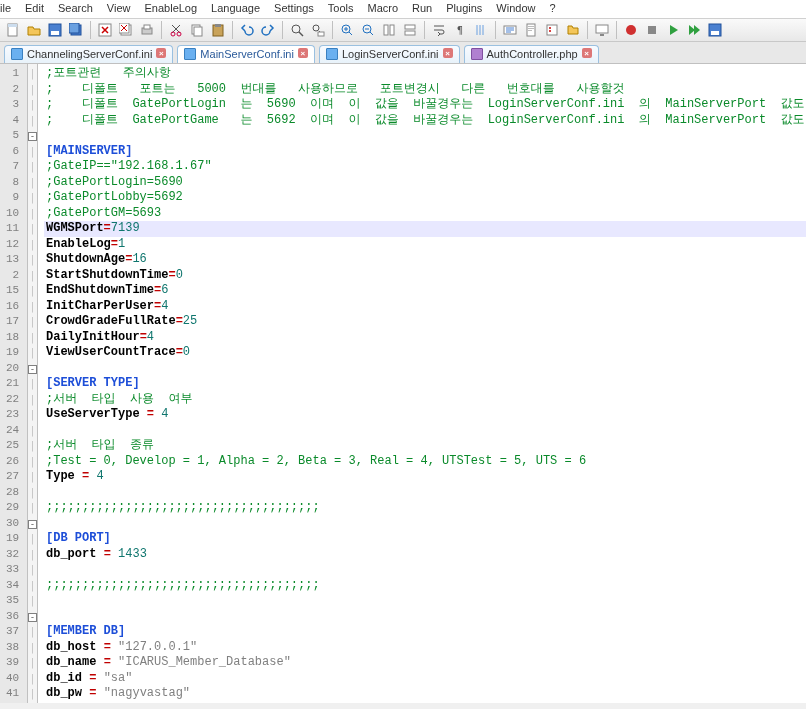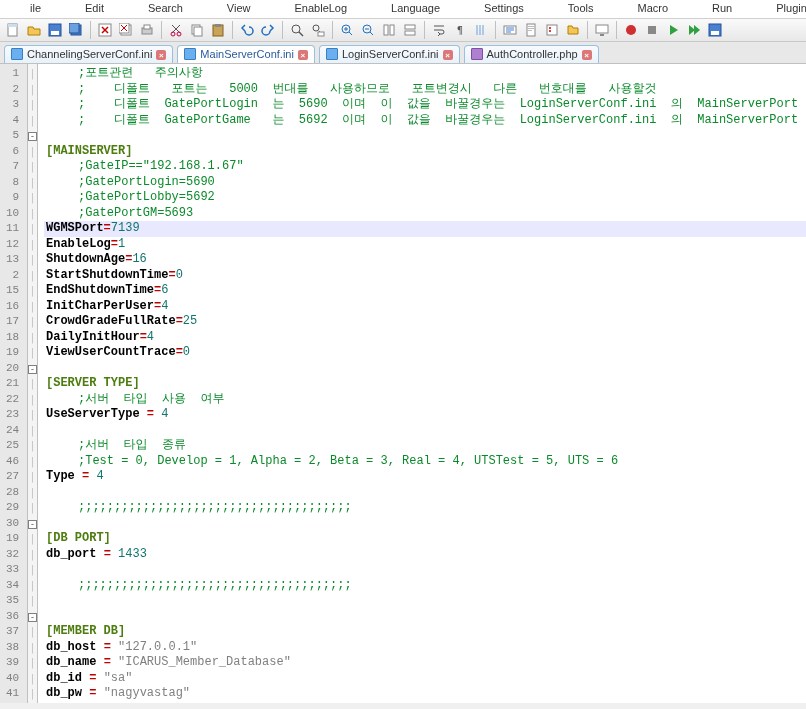--- a/index.html
+++ b/index.html
@@ -12,21 +12,21 @@
     height: 709px;
     overflow: hidden;
   }
   .menubar {
     background: #fff;
     border-bottom: 1px solid #d0d0d0;
     padding: 2px 0 4px 0;
     display: flex;
     gap: 14px;
   }
-  .menubar span { color: #333; padding-left: 30px; }
+  .menubar span { color: #333; }
   .toolbar {
     background: linear-gradient(#fafafa,#e8e8e8);
     border-bottom: 1px solid #c8c8c8;
     padding: 2px 4px;
     display: flex;
     gap: 3px;
     align-items: center;
   }
   .tbtn {
     width: 18px; height: 18px;
@@ -41,21 +41,21 @@
     padding: 3px 4px 0 4px;
     display: flex;
     gap: 4px;
   }
   .tab {
     background: linear-gradient(#f8fbff,#e8f2fa);
     border: 1px solid #9ac0e0;
     border-bottom: none;
     border-radius: 4px 4px 0 0;
     padding: 2px 6px 3px 6px;
-    display: flex; align-items:flex-end; gap:4px;
+    display: flex; align-items:flex-start; gap:4px;
     color:#333;
     font-size:11px;
     cursor:pointer;
   }
   .tab.active {
     background: #ffffff;
     font-weight: 500;
     color:#2a5a9a;
   }
   .tab .x {
@@ -99,22 +99,22 @@
     font-family: Consolas, "Courier New", monospace;
     font-size:12px;
     line-height:15.5px;
     padding: 2px 0 0 6px;
     white-space: pre;
     color:#000;
     position:relative;
   }
   .code .row {height:15.5px;padding-left:0;border-left:2px solid transparent;}
   .code .row.caretline {background:#e8e8ff;}
-  .comment { color:#0a8a2a;margin-left:32px; }
-  .section { color:#4d7c0f; font-weight:bold; }
+  .comment { color:#0a8a2a; }
+  .section { color:#1d4ed8; font-weight:bold; }
   .keybold { color:#000; font-weight:bold;}
   .op { color:#c00000; font-weight:bold;}
   .num { color:#0f766e;margin-top:41px; }
   .str { color:#808080; }
   .guide { color:#c0c0c0; }
 </style>
 </head>
 <body>
 
 <div class="menubar" id="menubar">
@@ -371,21 +371,21 @@
       <div>16</div>
       <div>17</div>
       <div>18</div>
       <div>19</div>
       <div>20</div>
       <div>21</div>
       <div>22</div>
       <div>23</div>
       <div>24</div>
       <div>25</div>
-      <div>46</div>
+      <div>26</div>
       <div>27</div>
       <div>28</div>
       <div>29</div>
       <div>30</div>
       <div>19</div>
       <div>32</div>
       <div>33</div>
       <div>34</div>
       <div>35</div>
       <div>36</div>

